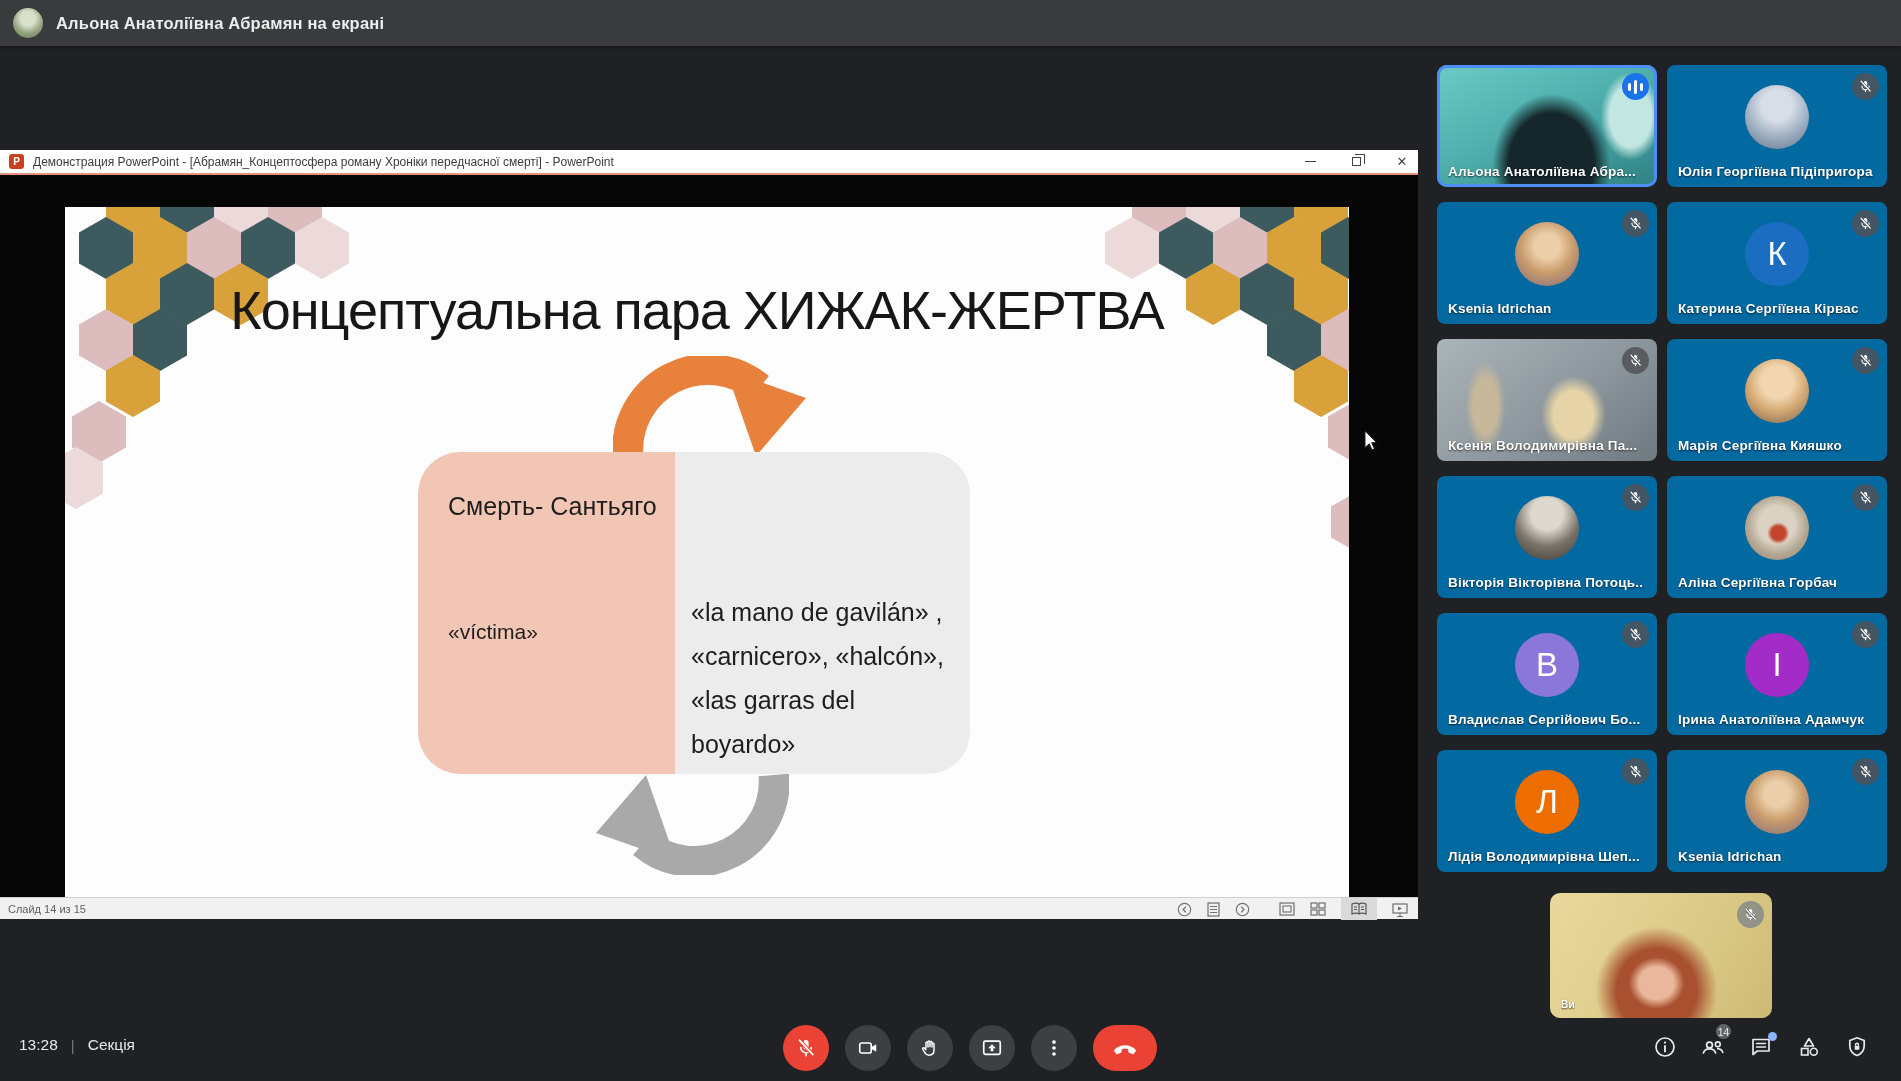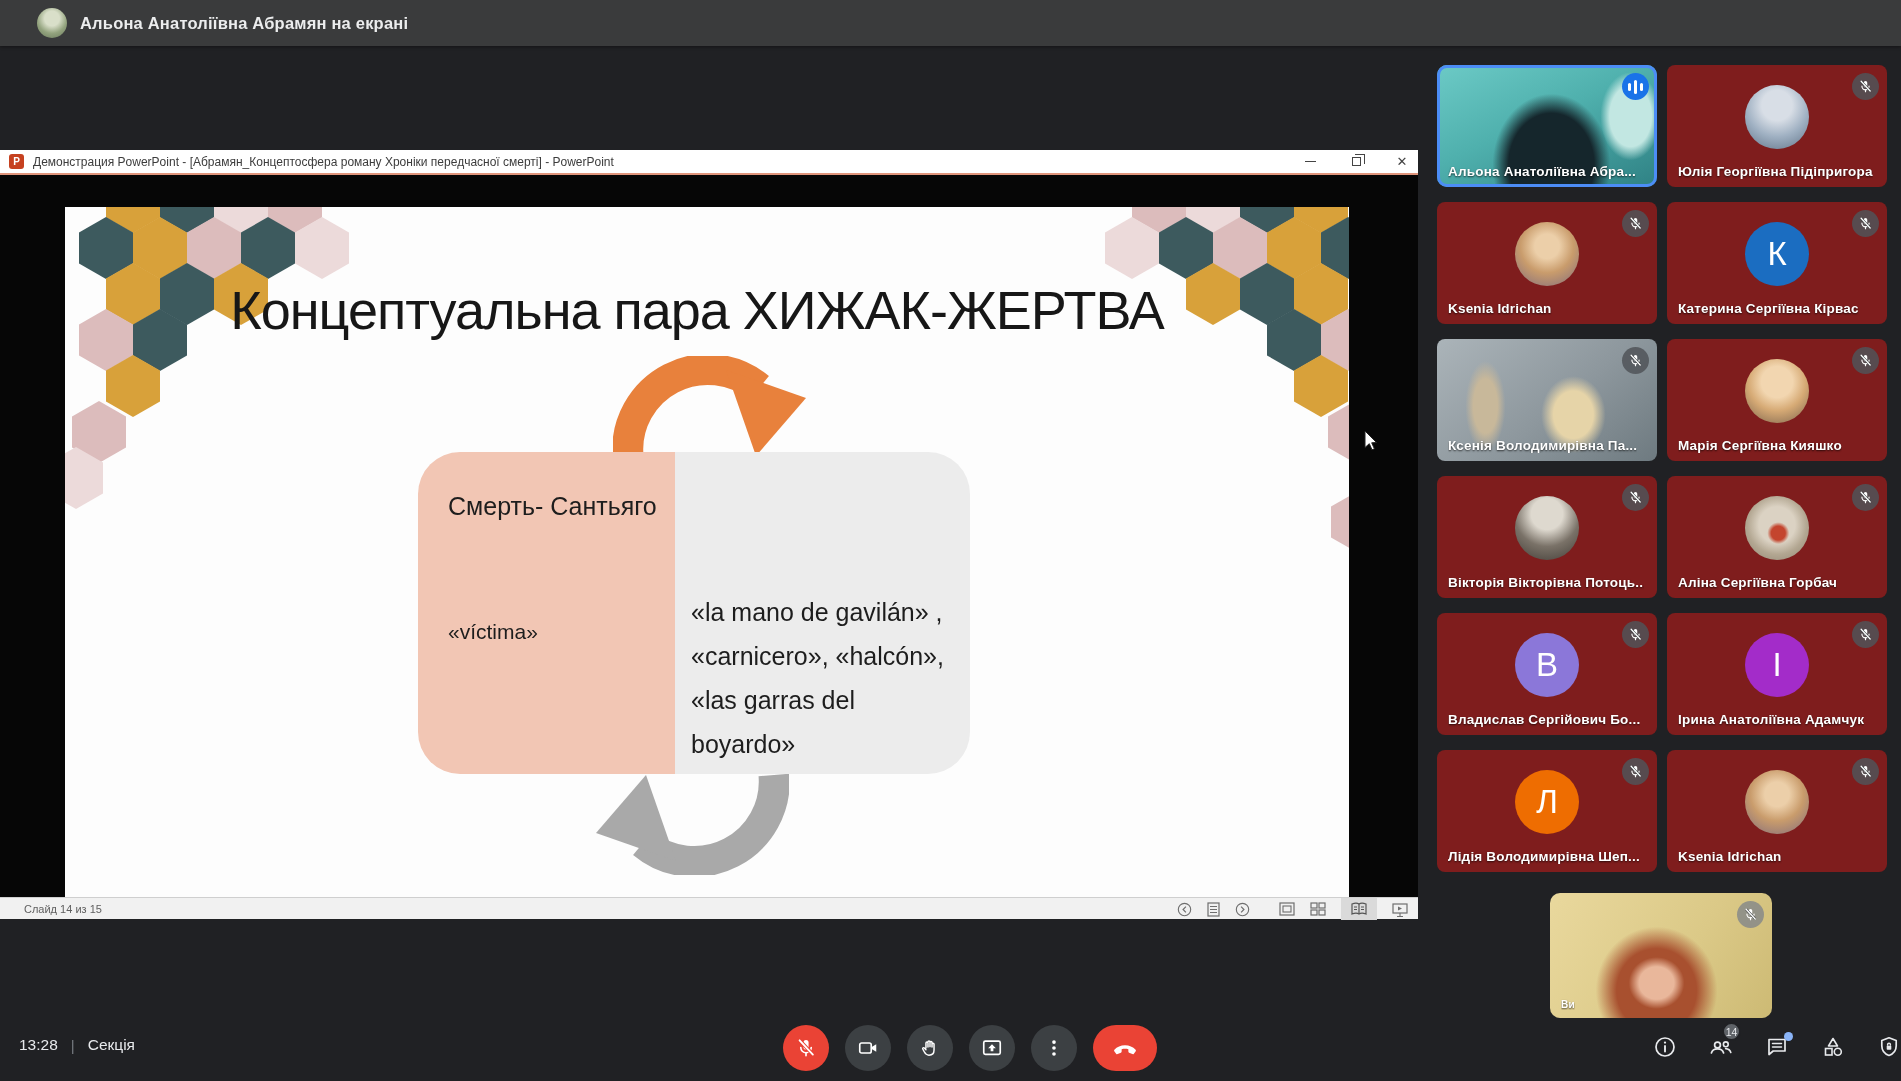--- a/index.html
+++ b/index.html
@@ -1,59 +1,59 @@
 <!DOCTYPE html>
 <html><head>
 <meta charset="utf-8">
 <style>
   html,body{margin:0;padding:0;background:#111;}
   *{box-sizing:border-box;font-family:"Liberation Sans","DejaVu Sans",sans-serif;}
   .app{position:relative;width:1901px;height:1081px;background:#202124;overflow:hidden;}
 
   
-  .topbar{position:absolute;left:0;top:0;width:1901px;height:46px;background:#3a3b3c;display:flex;align-items:center;box-shadow:0 1px 3px rgba(0,0,0,.4);padding-left:24px;}
+  .topbar{position:absolute;left:0;top:0;width:1901px;height:46px;background:#3a3b3c;display:flex;align-items:center;box-shadow:0 1px 3px rgba(0,0,0,.4);}
   .topbar .pavatar{width:30px;height:30px;border-radius:50%;margin-left:13px;background:radial-gradient(circle at 50% 35%,#d9dfc9 0 30%,#93a37e 60%,#66765a);}
   .topbar .ptext{margin-left:13px;color:#ecedee;font-size:16.5px;font-weight:700;letter-spacing:.2px;}
 
   
   .ppt{position:absolute;left:0;top:150px;width:1418px;height:769px;}
   .ppt-titlebar{position:absolute;left:0;top:0;width:100%;height:23px;background:#fff;display:flex;align-items:center;}
   .ppt-ico{width:15px;height:15px;border-radius:3px;background:#c64120;color:#fff;font-size:10px;font-weight:700;display:flex;align-items:center;justify-content:center;margin-left:9px;}
   .ppt-title{margin-left:9px;font-size:12px;color:#3c3c3c;white-space:nowrap;}
   .win-ctrls{position:absolute;right:6px;top:0;height:23px;display:flex;align-items:center;gap:26px;color:#444;}
   .wbtn{width:20px;height:18px;display:flex;align-items:center;justify-content:center;font-size:12px;}
   .wmin{width:11px;height:1.5px;background:#444;}
   .wrest{width:9px;height:9px;border:1.2px solid #444;position:relative;background:#fff;}
   .wrest:before{content:"";position:absolute;left:2px;top:-4px;width:9px;height:9px;border:1.2px solid #444;border-bottom:none;border-left:none;}
   .wclose{font-size:13px;line-height:1;}
   .ppt-accentline{position:absolute;left:0;top:23px;width:100%;height:2px;background:#e0957c;}
   .ppt-content{position:absolute;left:0;top:25px;width:1418px;height:722px;background:#060606;overflow:hidden;}
   .ppt-status{position:absolute;left:0;top:747px;width:1418px;height:22px;background:#f1f1f1;border-top:1px solid #cfcfcf;display:flex;align-items:center;}
-  .status-left{margin-left:24px;font-size:11px;color:#5f5f5f;}
+  .status-left{margin-left:8px;font-size:11px;color:#5f5f5f;}
   .status-icons{position:absolute;right:10px;top:0;height:22px;display:flex;align-items:center;gap:15px;}
   .sic{display:flex;align-items:center;justify-content:center;height:22px;}
   .sic.active{background:#dadada;padding:0 9px;}
 
   
   .slide{position:absolute;left:65px;top:0;width:1284px;height:722px;background:#fdfdfd;overflow:hidden;margin-top:32px;}
   .hex{position:absolute;width:54px;height:62px;clip-path:polygon(50% 0,100% 25%,100% 75%,50% 100%,0 75%,0 25%);}
   .slide-title{position:absolute;left:0;right:20px;top:72px;text-align:center;font-size:54px;font-weight:400;color:#171717;letter-spacing:-1px;}
   .combo{position:absolute;left:353px;top:245px;width:552px;height:322px;border-radius:42px;overflow:hidden;display:flex;}
   .cell-l{width:257px;height:100%;background:#f2c6b4;position:relative;}
   .cell-r{width:295px;height:100%;background:#ececec;position:relative;}
   .cl-top{position:absolute;left:30px;top:40px;font-size:25px;color:#1d1d1d;}
   .cl-bot{position:absolute;left:30px;top:168px;font-size:21px;color:#1d1d1d;}
   .cr-top{position:absolute;left:16px;top:22px;width:262px;font-size:25px;line-height:33px;color:#1d1d1d;}
   .cr-bot{position:absolute;left:16px;top:138px;width:266px;font-size:25px;line-height:44px;color:#1d1d1d;}
   .arrow-svg{position:absolute;}
   .cursor{position:absolute;left:1364px;top:255px;}
 
   
   .pgrid{position:absolute;left:1437px;top:65px;width:452px;display:grid;grid-template-columns:220px 220px;grid-auto-rows:122px;column-gap:10px;row-gap:15px;}
-  .tile{position:relative;background:#7f1d1d;border-radius:8px;overflow:hidden;}
+  .tile{position:relative;background:#0369a1;border-radius:8px;overflow:hidden;}
   .tile.speaking{outline:3px solid #4c8df6;outline-offset:-3px;border-radius:10px;}
   .tile-name{position:absolute;left:11px;bottom:8px;max-width:196px;color:#fff;font-size:13.5px;font-weight:700;letter-spacing:.2px;white-space:nowrap;overflow:hidden;text-shadow:0 1px 2px rgba(0,0,0,.7);}
   .avatar{position:absolute;left:50%;top:20px;transform:translateX(-50%);width:64px;height:64px;border-radius:50%;}
   .avatar.letter{display:flex;align-items:center;justify-content:center;color:#fff;font-size:33px;font-weight:400;}
   .mic-off{position:absolute;right:8px;top:8px;width:27px;height:27px;border-radius:50%;background:rgba(80,84,88,.85);display:flex;align-items:center;justify-content:center;}
   .audio-ind{position:absolute;right:8px;top:8px;width:27px;height:27px;border-radius:50%;background:#1a73e8;display:flex;align-items:center;justify-content:center;gap:2.5px;}
   .audio-ind i{display:block;width:3.5px;background:#fff;border-radius:2px;}
   .audio-ind i:nth-child(1){height:8px;}
   .audio-ind i:nth-child(2){height:14px;}
   .audio-ind i:nth-child(3){height:8px;}
@@ -77,21 +77,21 @@
   .pa-photo-4{background:radial-gradient(circle at 50% 28%,#ded9cf 0 28%,#7a7268 58%,#413c36);}
   .pa-photo-5{background:radial-gradient(circle at 52% 58%,#c4452e 0 14%,transparent 22%),radial-gradient(circle at 50% 45%,#dbd2c3 0 38%,#b3a792 62%,#8c8170);}
 
   
   .bl{position:absolute;left:19px;top:1036px;display:flex;align-items:center;gap:13px;color:#e8eaed;font-size:15.5px;}
   .bl .sep{color:#777b80;font-size:15px;}
   .controls{position:absolute;left:783px;top:1025px;display:flex;align-items:center;gap:16px;}
   .cbtn{width:46px;height:46px;border-radius:50%;background:#3c4043;display:flex;align-items:center;justify-content:center;}
   .cbtn.red{background:#ea4335;}
   .cbtn.end{width:64px;border-radius:23px;}
-  .rights{position:absolute;left:1652px;top:1034px;display:flex;align-items:flex-end;gap:30px;}
+  .rights{position:absolute;left:1652px;top:1034px;display:flex;align-items:flex-end;gap:22px;}
   .ric{position:relative;width:26px;height:26px;display:flex;align-items:center;justify-content:center;}
   .badge{position:absolute;top:-12px;right:-7px;min-width:19px;height:19px;border-radius:10px;background:#5f6368;color:#e8eaed;font-size:10.5px;display:flex;align-items:center;justify-content:center;border:2px solid #202124;}
   .bluedot{position:absolute;top:-2px;right:-3px;width:9px;height:9px;border-radius:50%;background:#8ab4f8;}
 </style>
 </head>
 <body>
 
 <div class="app">
 
   <div class="topbar">

